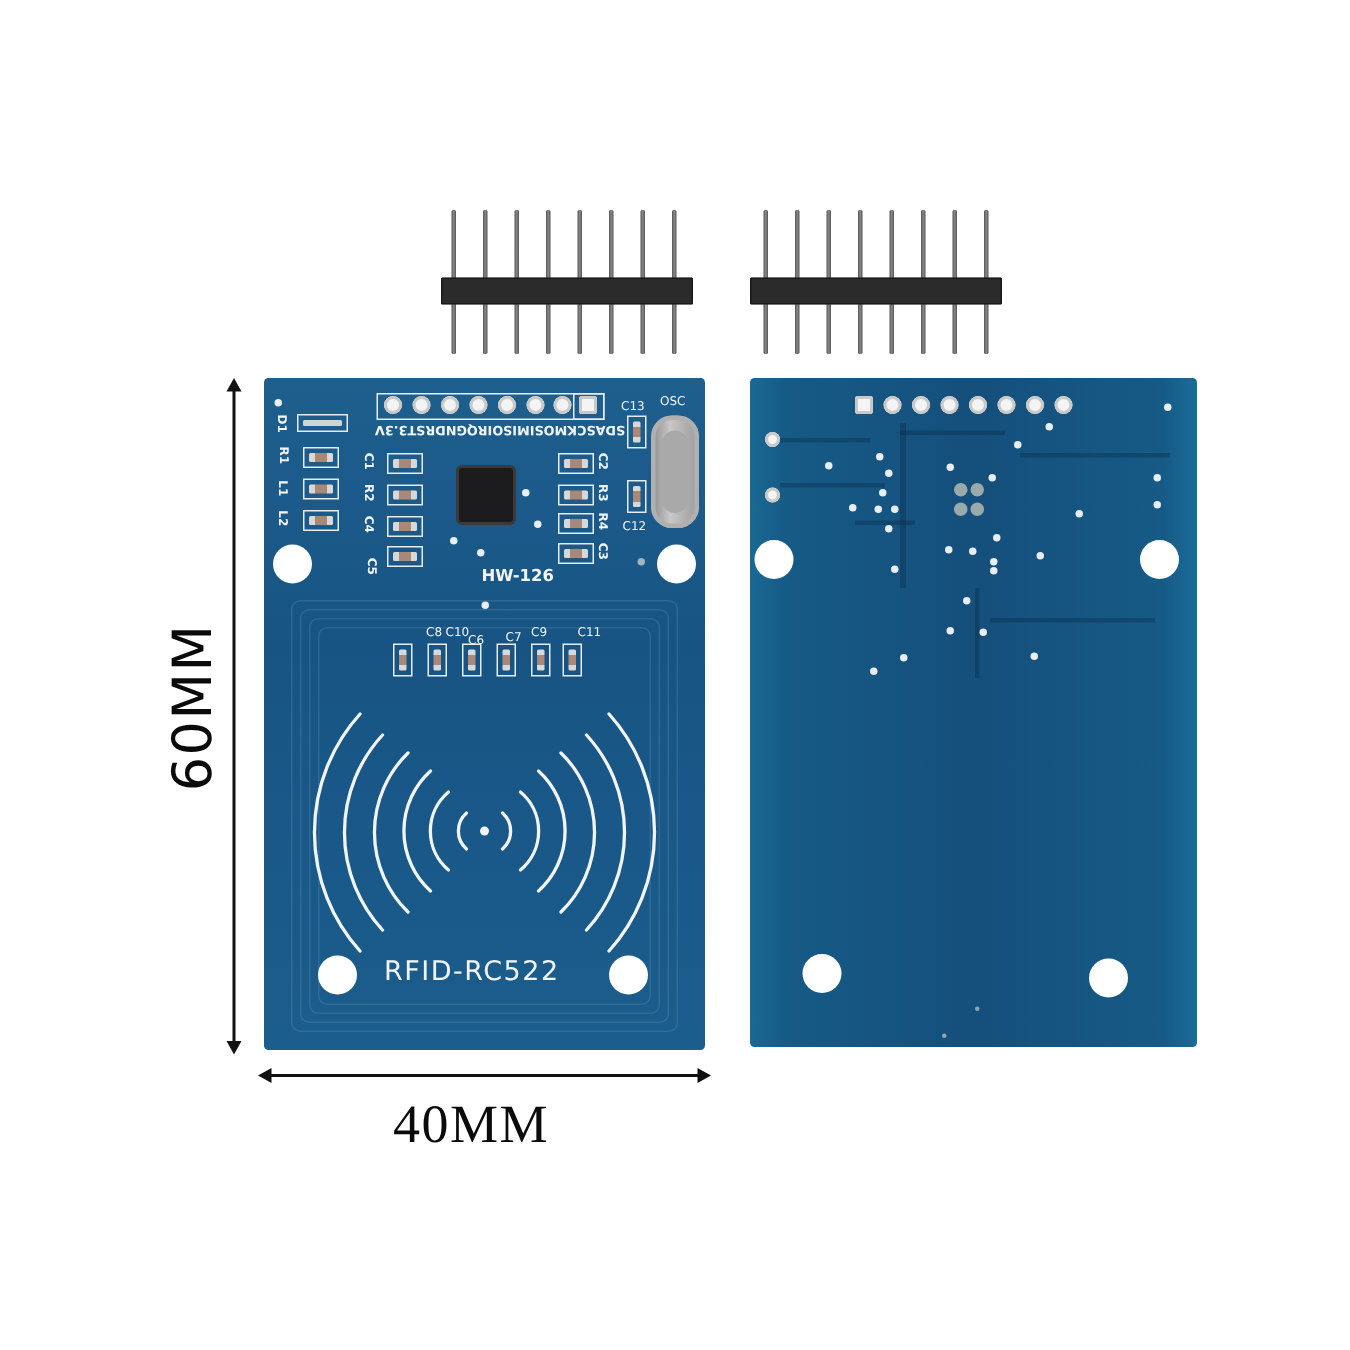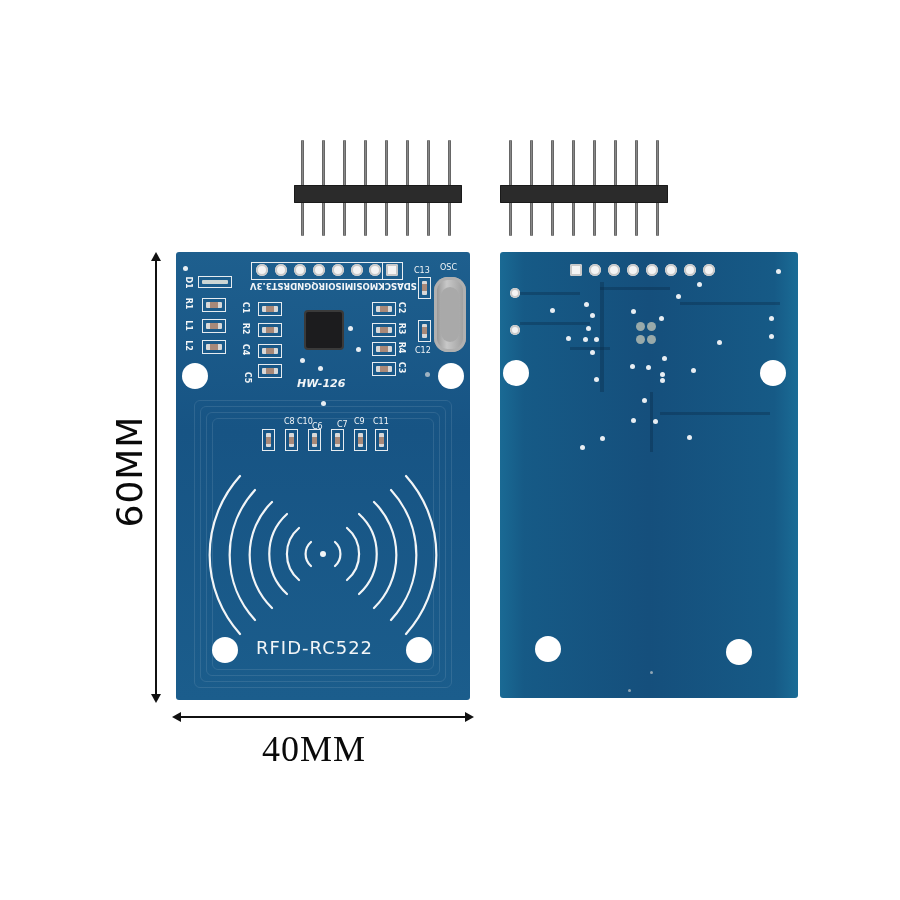--- a/index.html
+++ b/index.html
@@ -174,34 +174,34 @@
       <div class="part"></div>
     </div>
   <div class="smd v" style="left:242px; top:68px; width:11px; height:20px;">
       <div class="part"></div>
     </div>
   <div class="silk" style="left:239px; top:94px; font-size:8px; font-weight:normal;">C12</div>
   <div class="silk" style="left:264px; top:11px; font-size:8px; font-weight:normal;">OSC</div>
   <div class="osc"></div>
   <div class="via" style="left:249px; top:120px; background:#9fb3c2;"></div>
 
-  <div class="silk" style="left:121px; top:125px; font-size:11px;font-style:italic;">HW-126</div>
+  <div class="silk" style="left:145px; top:125px; font-size:11px;">HW-126</div>
 
   <div class="hole" style="left:6px; top:111px;"></div>
   <div class="hole" style="left:262px; top:111px;"></div>
 
   <div class="via" style="left:145px; top:149px;"></div>
 
   <div class="silk" style="left:84px; top:165px; font-size:8px; font-weight:normal;">
     <span style="position:absolute; left:0;padding-left:37px;">C10</span>
     <span style="position:absolute; left:24px;">C8</span>
     <span style="position:absolute; left:52px; top:5px;">C6</span>
     <span style="position:absolute; left:77px; top:3px;">C7</span>
     <span style="position:absolute; left:94px;">C9</span>
-    <span style="position:absolute; left:113px;">C11</span>
+    <span style="position:absolute; left:125px;">C11</span>
   </div>
   <div class="smd v" style="left:86px; top:177px; width:11px; height:20px;">
       <div class="part"></div>
     </div>
   <div class="smd v" style="left:109px; top:177px; width:11px; height:20px;">
       <div class="part"></div>
     </div>
   <div class="smd v" style="left:132px; top:177px; width:11px; height:20px;">
       <div class="part"></div>
     </div>

